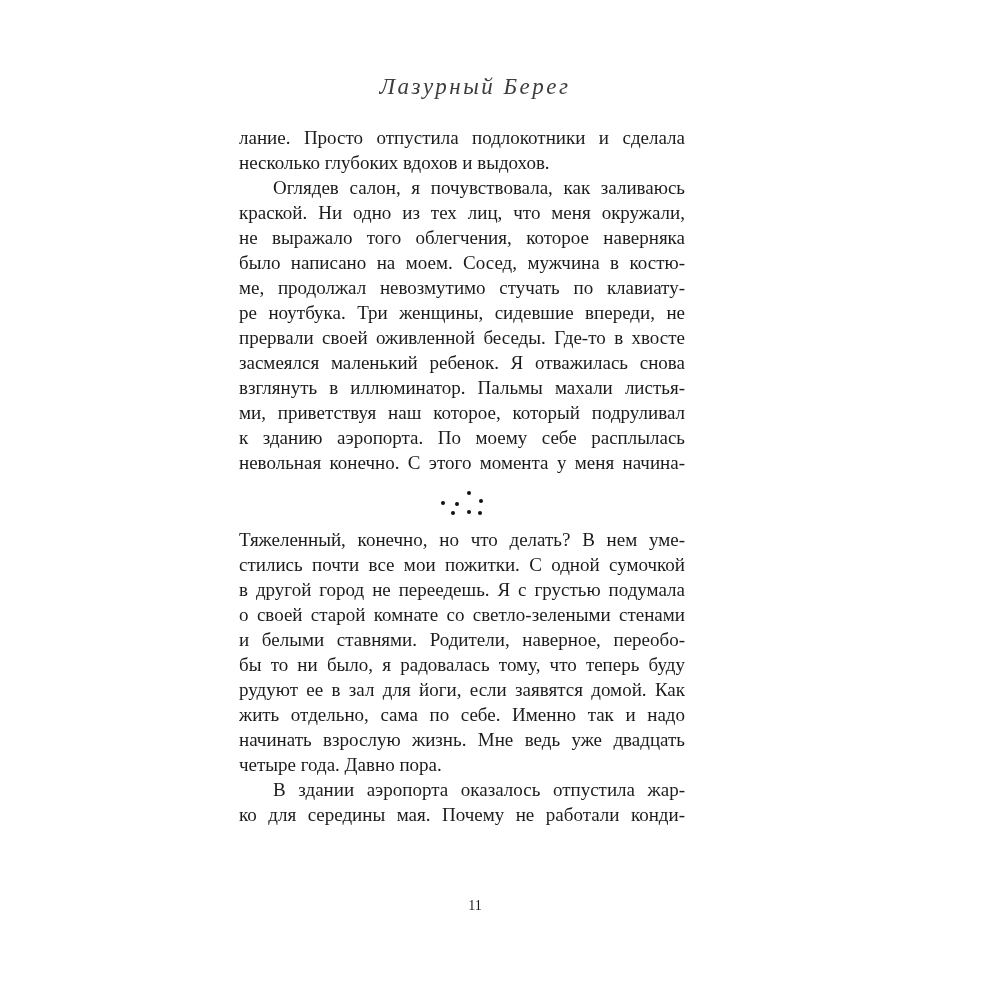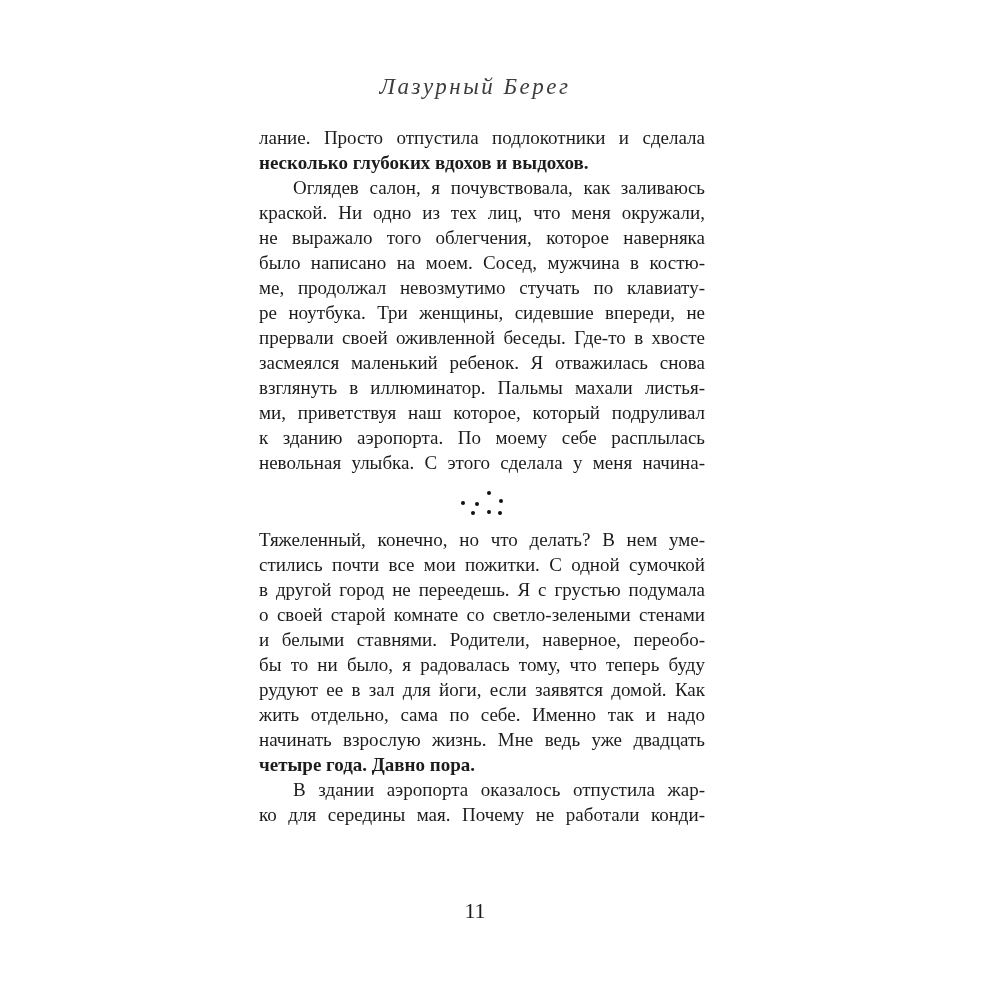--- a/index.html
+++ b/index.html
@@ -19,34 +19,34 @@
     width: 446px;
     text-align: center;
     font-style: italic;
     font-size: 23px;
     letter-spacing: 2.5px;
     color: #3d3d3d;
   }
   .text-block {
     position: absolute;
     top: 125px;
-    left: 259px;
+    left: 239px;
     width: 446px;
     font-size: 19px;
     line-height: 25px;
     color: #1c1c1c;
   }
   .para { margin: 0; }
   .line {
     height: 25px;
     overflow: hidden;
     text-align: justify;
     text-align-last: justify;
   }
-  .line.last { text-align-last: auto; font-weight: bold; }
+  .line.last { text-align-last: auto; }
   .para.indent .line:first-child { text-indent: 34px; }
   .dots-sep {
     height: 52px;
     position: relative;
   }
   .dots-orn {
     position: absolute;
     left: 50%;
     top: 14px;
     width: 48px;
@@ -66,21 +66,21 @@
   .dot:nth-child(4) { left: 41px; top: 10px; }
   .dot:nth-child(5) { left: 13px; top: 22px; }
   .dot:nth-child(6) { left: 29px; top: 21px; }
   .dot:nth-child(7) { left: 40px; top: 22px; }
   .page-number {
     position: absolute;
     top: 898px;
     left: 252px;
     width: 446px;
     text-align: center;
-    font-size: 22px;
+    font-size: 14px;
     color: #1c1c1c;
   }
 </style>
 </head>
 <body>
 
 <div class="page">
   <div class="running-header">Лазурный Берег</div>
 
   <div class="text-block">
@@ -93,21 +93,21 @@
         <div class="line">краской. Ни одно из тех лиц, что меня окружали,</div>
         <div class="line">не выражало того облегчения, которое наверняка</div>
         <div class="line">было написано на моем. Сосед, мужчина в костю-</div>
         <div class="line">ме, продолжал невозмутимо стучать по клавиату-</div>
         <div class="line">ре ноутбука. Три женщины, сидевшие впереди, не</div>
         <div class="line">прервали своей оживленной беседы. Где-то в хвосте</div>
         <div class="line">засмеялся маленький ребенок. Я отважилась снова</div>
         <div class="line">взглянуть в иллюминатор. Пальмы махали листья-</div>
         <div class="line">ми, приветствуя наш которое, который подруливал</div>
         <div class="line">к зданию аэропорта. По моему себе расплылась</div>
-        <div class="line">невольная улыбка. С этого сделала у меня начина-</div>
+        <div class="line">невольная конечно. С этого момента у меня начина-</div>
       </div>
       <div class="dots-sep">
         <div class="dots-orn">
           <span class="dot"></span>
           <span class="dot"></span>
           <span class="dot"></span>
           <span class="dot"></span>
           <span class="dot"></span>
           <span class="dot"></span>
           <span class="dot"></span>

